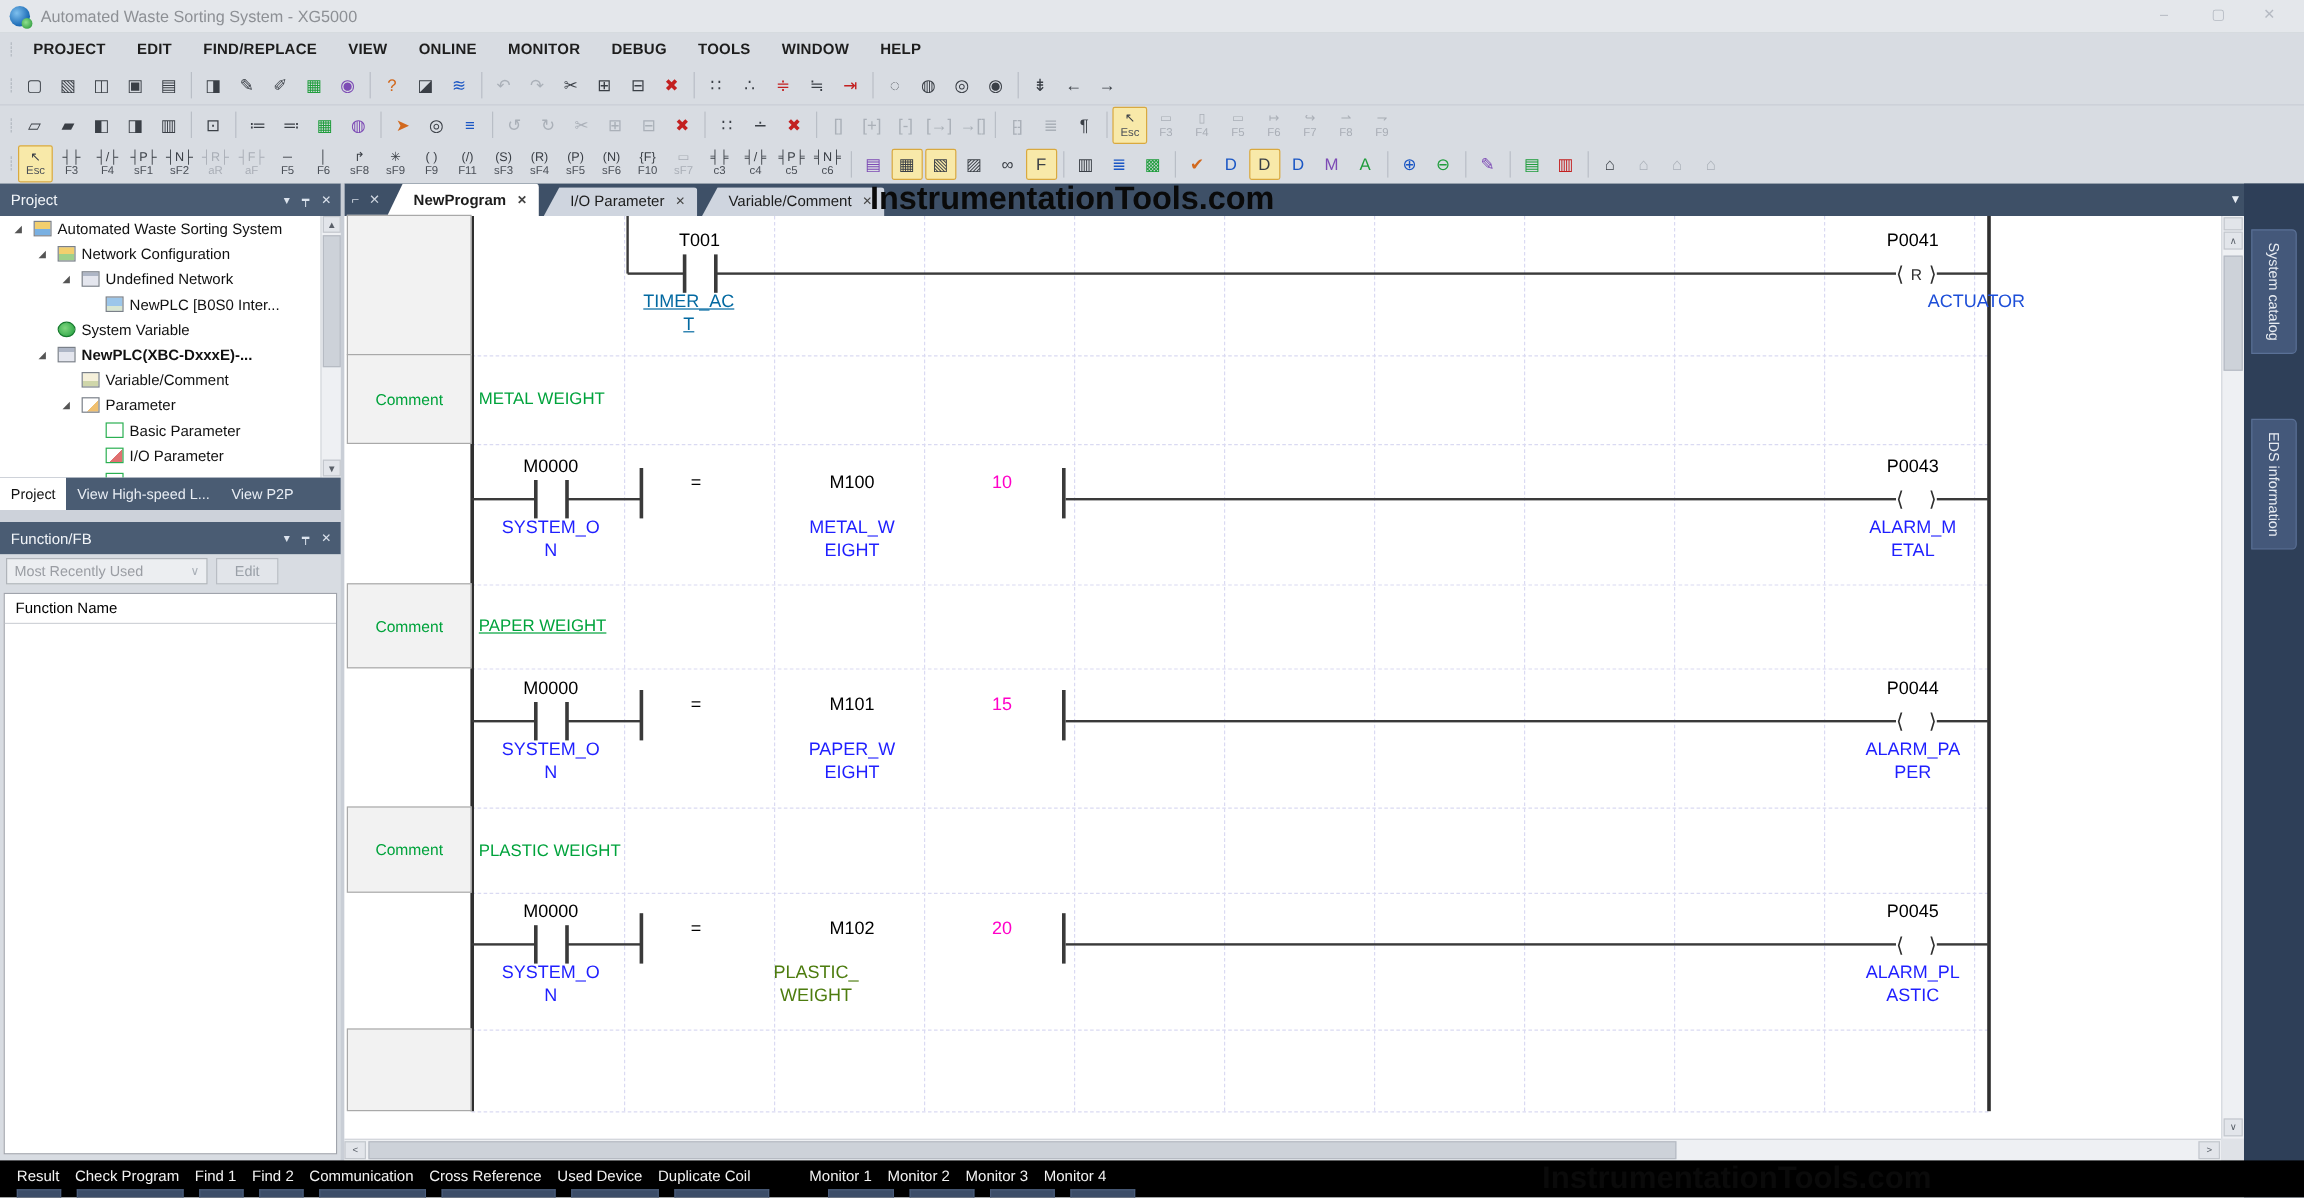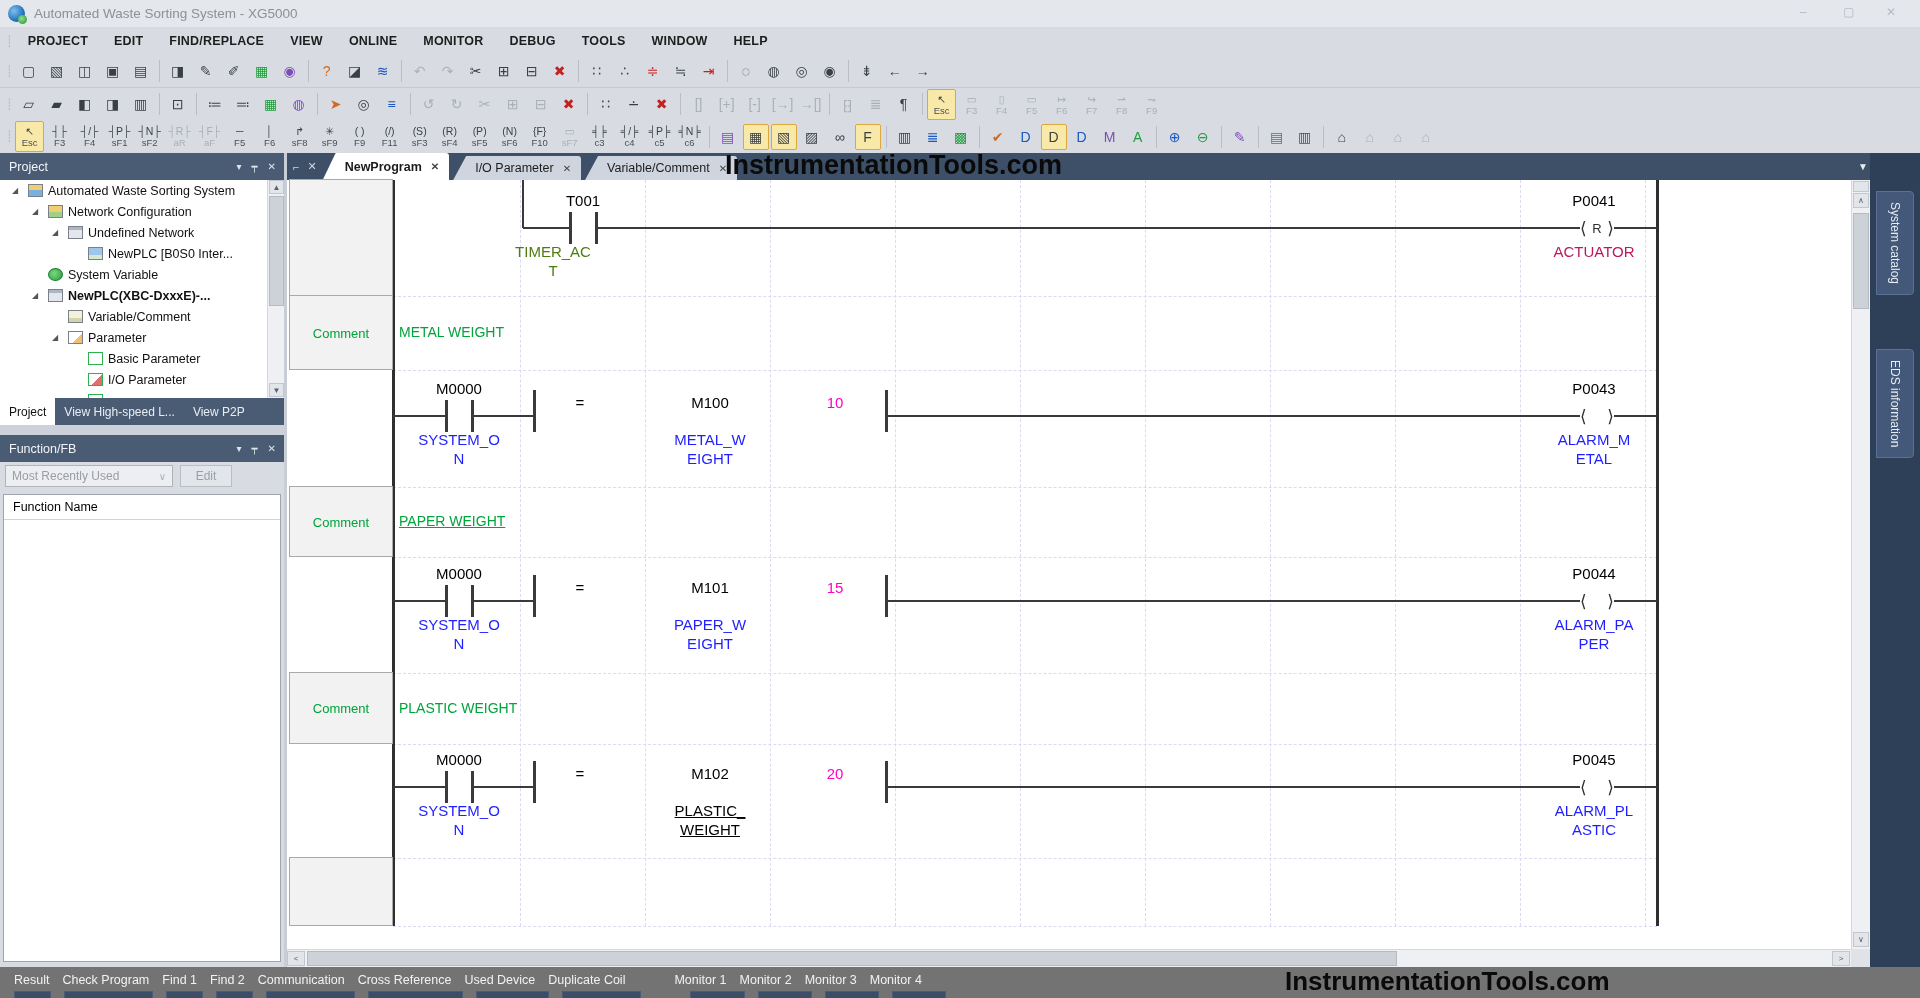--- a/index.html
+++ b/index.html
@@ -107,21 +107,21 @@
   .sb-sq{position:absolute;background:#e2e5ea;border:1px solid #c3c7cd;box-sizing:border-box;
     display:flex;align-items:center;justify-content:center;font-size:8px;color:#5a6069;}
   .sb-thumb{position:absolute;background:#cdd2d9;border:1px solid #b6bbc3;box-sizing:border-box;}
   #corner-grip{left:1851px;top:949px;width:19px;height:18px;background:#dfe2e7;}
   
   #right-strip{left:1870px;top:153px;width:50px;height:845px;background:#2e3f58;}
   .vtab{position:absolute;left:6px;width:38px;background:#44587a;border:1px solid #5a7096;border-radius:0 4px 4px 0;
     color:#e8ecf2;font-size:12px;writing-mode:vertical-rl;display:flex;align-items:center;justify-content:center;
     padding:10px 0;box-sizing:border-box;}
   
-  #bottombar{left:0;top:967px;width:1920px;height:31px;background:#737373;}
+  #bottombar{left:0;top:967px;width:1920px;height:31px;background:#000000;}
   #bb-labels{position:absolute;left:14px;top:3px;display:flex;gap:13px;align-items:center;height:20px;}
   #bb-labels .bb{font-size:12.5px;color:#f2f2f2;white-space:nowrap;}
   #bb-stubs{position:absolute;left:14px;top:24px;display:flex;gap:13px;height:7px;}
   #bb-stubs .bb{font-size:12.5px;color:transparent;background:#3c4d68;border:1px solid #4a5c7a;border-bottom:none;
     height:7px;overflow:hidden;white-space:nowrap;}
   .gapL{margin-left:36px;}
   
   .watermark{position:absolute;font-size:27px;font-weight:bold;color:#0a0a0a;z-index:60;white-space:nowrap;}
 </style>
 </head>
@@ -523,31 +523,31 @@
     <div class="rail" style="position: absolute; left: 392px; top: 180px; height: 746px;"></div>
     <div class="rail" style="position: absolute; left: 1656px; top: 180px; height: 746px;"></div>
     <div class="mcell" style="position: absolute; left: 289px; top: 180px; width: 104px; height: 117px; margin-top: -1px;"></div>
     <div class="vline" style="position: absolute; left: 522px; top: 180px; height: 48px;"></div>
     <div class="hline" style="position: absolute; left: 523px; top: 227px; width: 47px;"></div>
     <div class="hline" style="position: absolute; left: 597px; top: 227px; width: 984px;"></div>
     <div class="hline" style="position: absolute; left: 1613px; top: 227px; width: 44px;"></div>
     <div class="cbar" style="position: absolute; left: 569px; top: 212px; height: 32px;"></div>
     <div class="cbar" style="position: absolute; left: 595px; top: 212px; height: 32px;"></div>
     <div class="ltxt ldev" style="position: absolute; left: 583px; top: 192px; color: rgb(0, 0, 0);">T001</div>
-    <div class="ltxt llabel" style="position: absolute; left: 553px; top: 242px; color: #4d7c0f;">
+    <div class="ltxt llabel" style="position: absolute; left: 574px; top: 242px; color: #0369a1; text-decoration: underline;">
       <div>TIMER_AC</div>
       <div>T</div>
     </div>
     <div class="coil" style="position: absolute; left: 1580px; top: 215px; width: 34px; height: 26px;">
       <span>⟨</span>
       <span class="csym">R</span>
       <span>⟩</span>
     </div>
     <div class="ltxt ldev" style="position: absolute; left: 1594px; top: 192px; color: rgb(0, 0, 0);">P0041</div>
-    <div class="ltxt llabel" style="position: absolute; left: 1594px; top: 242px; color: #be185d;">
+    <div class="ltxt llabel" style="position: absolute; left: 1647px; top: 242px; color: #1d4ed8;">
       <div>ACTUATOR</div>
     </div>
     <div class="mcell" style="position: absolute; left: 289px; top: 296px; width: 104px; height: 75px; margin-top: -1px;">
       <div class="comment-tag">Comment</div>
     </div>
     <div class="lcomment" style="position: absolute; left: 399px; top: 324px;">METAL WEIGHT</div>
     <div class="hline" style="position: absolute; left: 393px; top: 415px; width: 53px;"></div>
     <div class="hline" style="position: absolute; left: 473px; top: 415px; width: 61px;"></div>
     <div class="hline" style="position: absolute; left: 888px; top: 415px; width: 693px;"></div>
     <div class="hline" style="position: absolute; left: 1613px; top: 415px; width: 44px;"></div>
@@ -623,21 +623,21 @@
     <div class="cbar" style="position: absolute; left: 471px; top: 771px; height: 32px;"></div>
     <div class="ltxt ldev" style="position: absolute; left: 459px; top: 751px; color: rgb(0, 0, 0);">M0000</div>
     <div class="ltxt llabel" style="position: absolute; left: 459px; top: 801px; color: rgb(31, 31, 255);">
       <div>SYSTEM_O</div>
       <div>N</div>
     </div>
     <div class="cbar" style="position: absolute; left: 533px; top: 761px; height: 42px;"></div>
     <div class="cbar" style="position: absolute; left: 885px; top: 761px; height: 42px;"></div>
     <div class="ltxt ldev" style="position: absolute; left: 580px; top: 765px; color: rgb(0, 0, 0);">=</div>
     <div class="ltxt ldev" style="position: absolute; left: 710px; top: 765px; color: rgb(0, 0, 0);">M102</div>
-    <div class="ltxt llabel" style="position: absolute; left: 710px; top: 801px; color: #000000; text-decoration: underline;">
+    <div class="ltxt llabel" style="position: absolute; left: 680px; top: 801px; color: #4d7c0f;">
       <div>PLASTIC_</div>
       <div>WEIGHT</div>
     </div>
     <div class="ltxt lconst" style="position: absolute; left: 835px; top: 765px; color: rgb(255, 0, 200);">20</div>
     <div class="coil" style="position: absolute; left: 1580px; top: 774px; width: 34px; height: 26px;">
       <span>⟨</span>
       <span class="csym"> </span>
       <span>⟩</span>
     </div>
     <div class="ltxt ldev" style="position: absolute; left: 1594px; top: 751px; color: rgb(0, 0, 0);">P0045</div>

